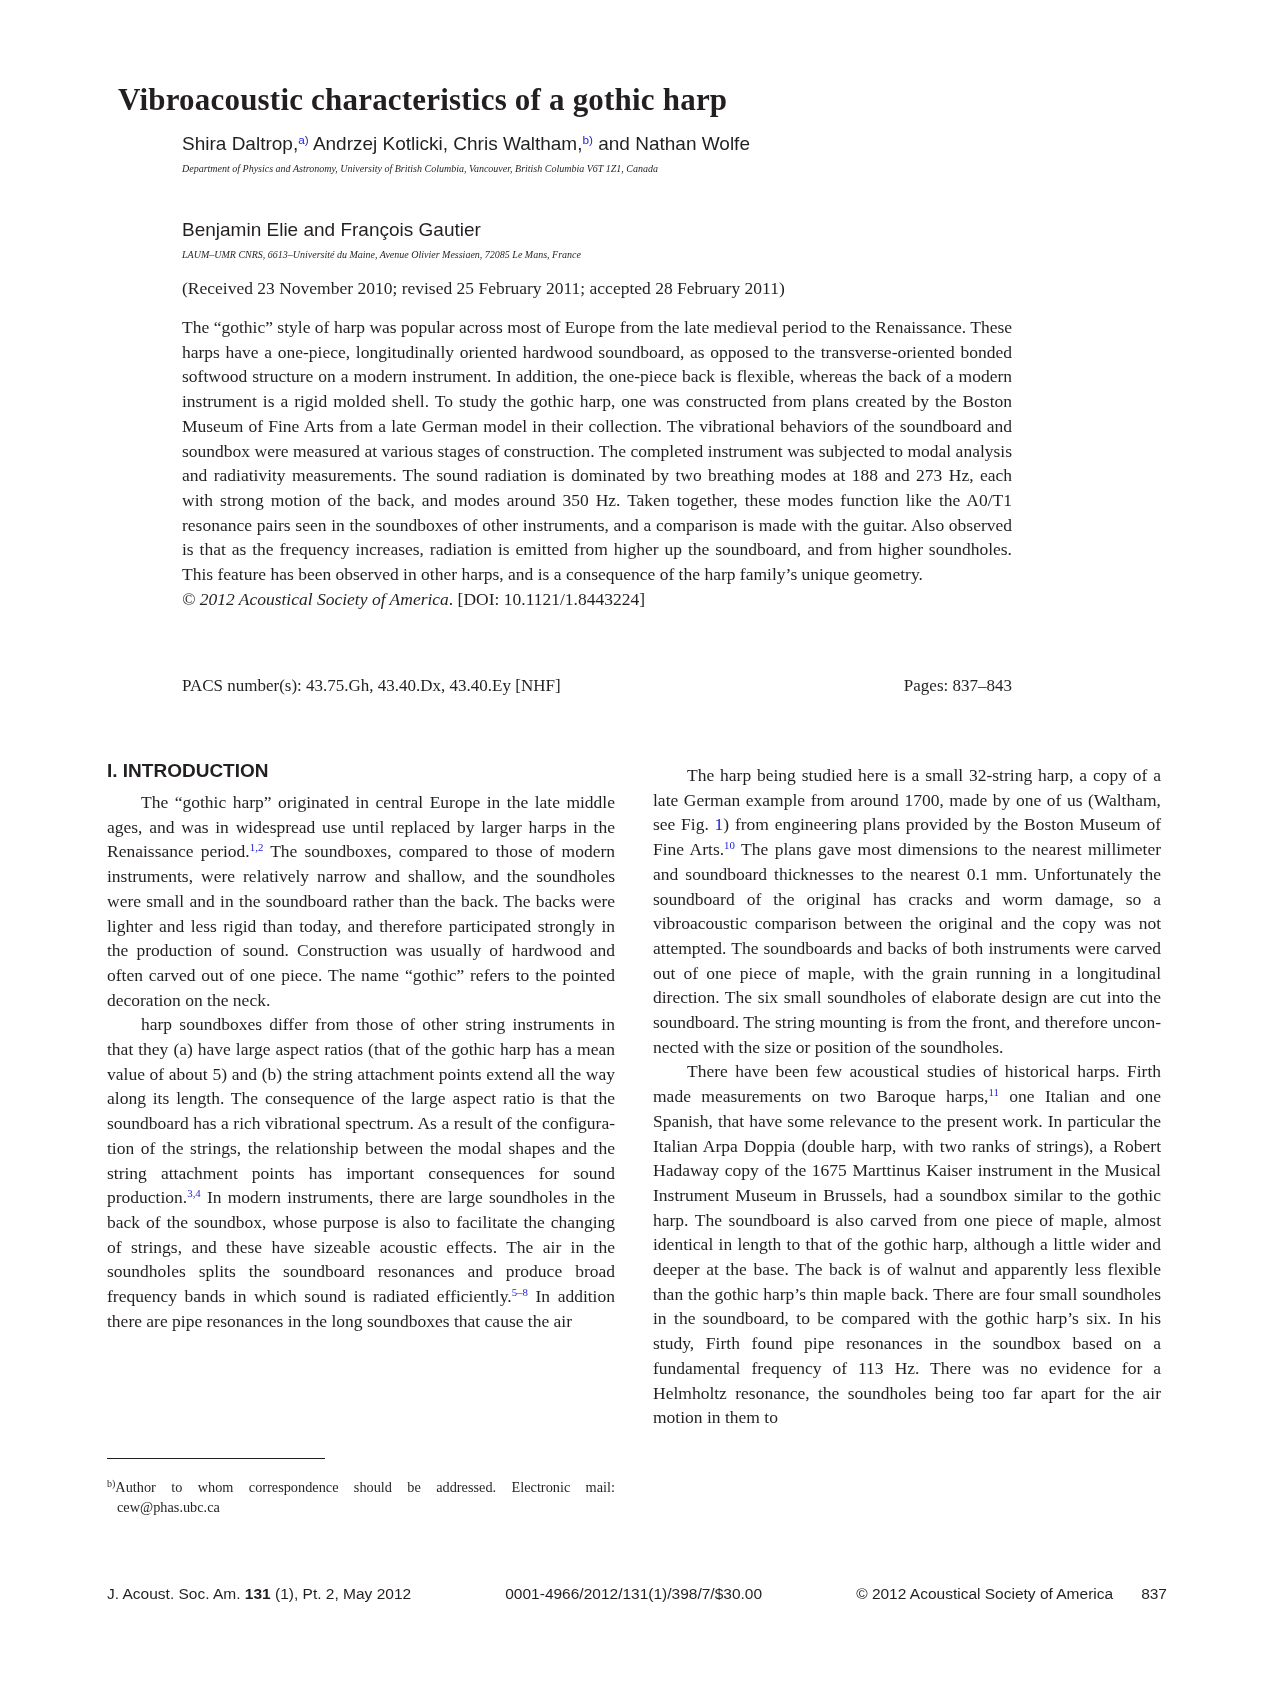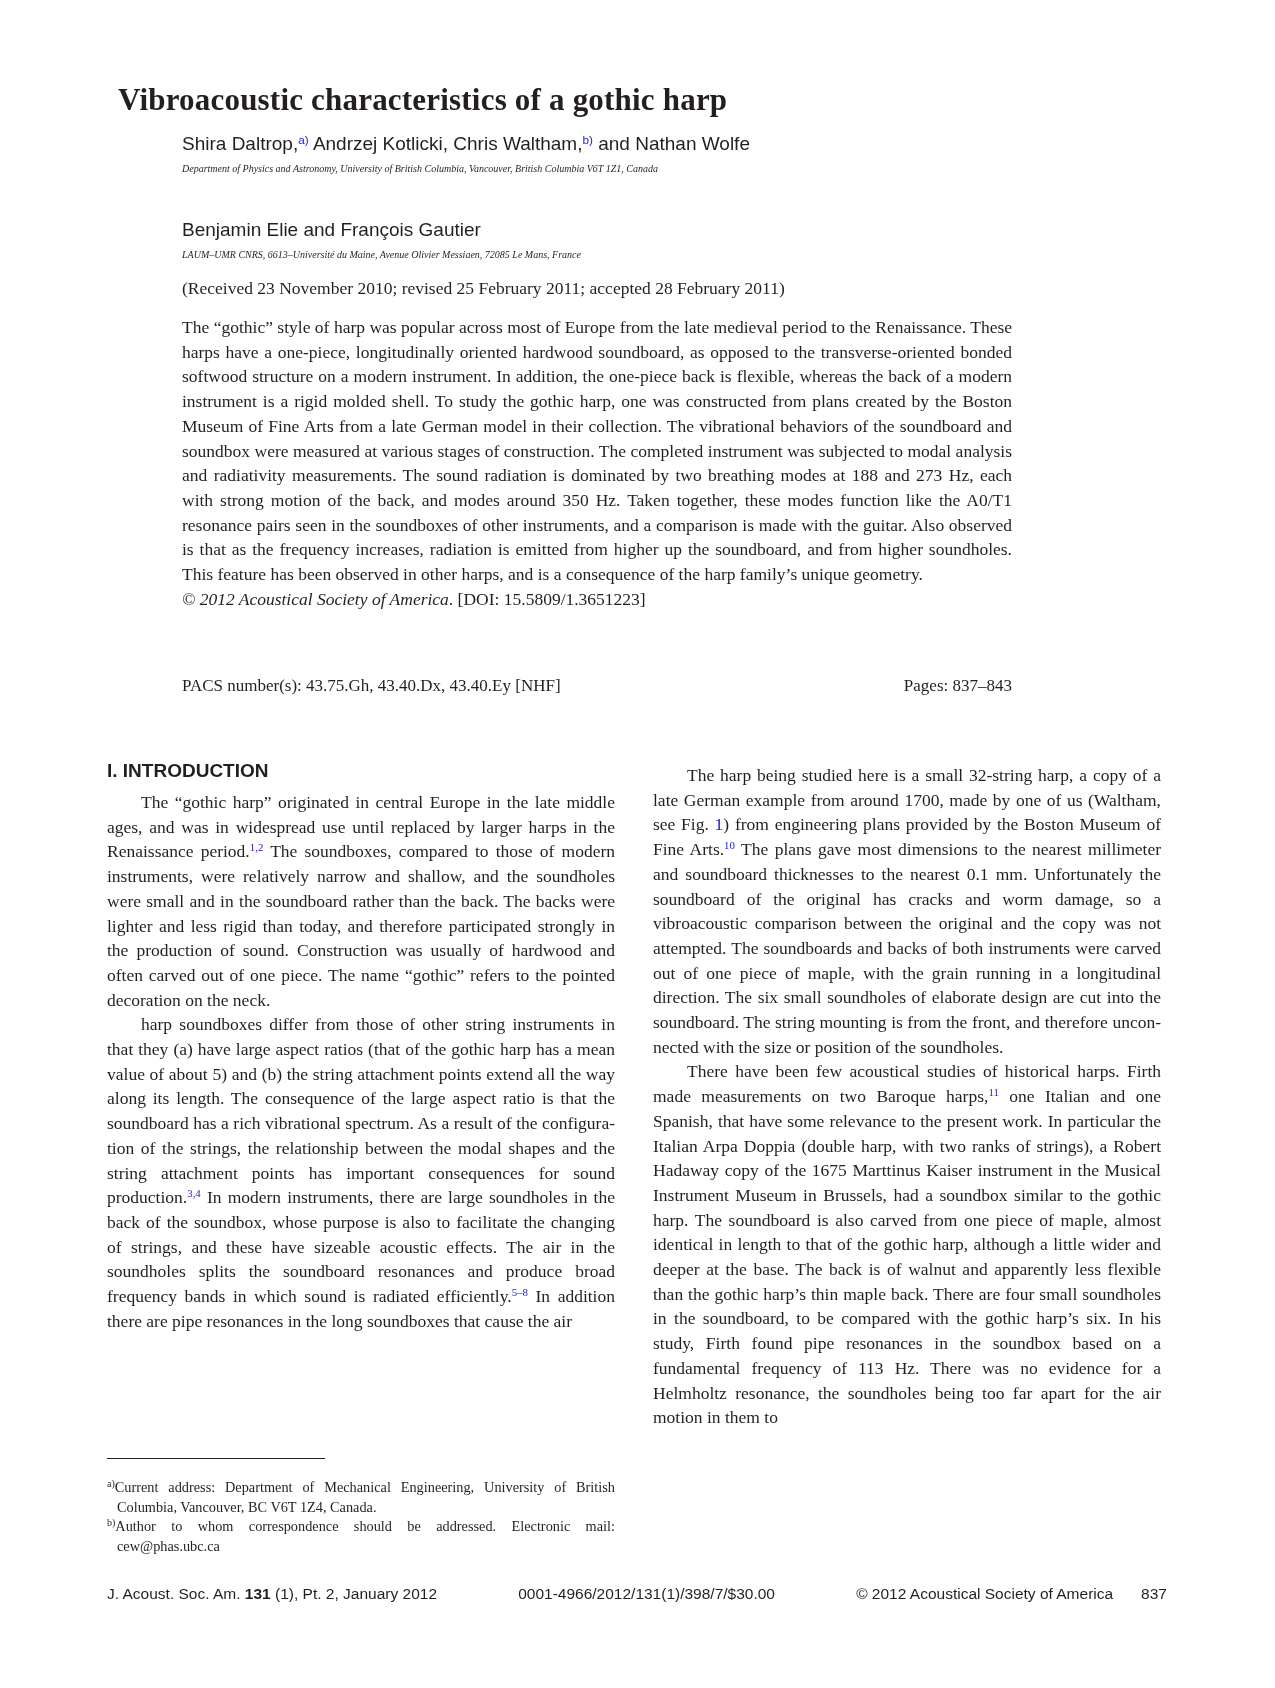--- a/index.html
+++ b/index.html
@@ -41,42 +41,41 @@
 </div>
 <div class="abs serif affil" style="top:157px;">Department of Physics and Astronomy, University of British Columbia, Vancouver, British Columbia V6T 1Z1, Canada</div>
 
 <div class="abs sans authors" style="top:219px;">Benjamin Elie and François Gautier</div>
 <div class="abs serif affil" style="top:243px;font-style:italic;">LAUM–UMR CNRS, 6613–Université du Maine, Avenue Olivier Messiaen, 72085 Le Mans, France</div>
 
 <div class="abs serif received">(Received 23 November 2010; revised 25 February 2011; accepted 28 February 2011)</div>
 
 <div class="abs serif abstract">
   <span>The “gothic” style of harp was popular across most of Europe from the late medieval period to the Renaissance. These harps have a one-piece, longitudinally oriented hardwood soundboard, as opposed to the transverse-oriented bonded softwood structure on a modern instrument. In addition, the one-piece back is flexible, whereas the back of a modern instrument is a rigid molded shell. To study the gothic harp, one was constructed from plans created by the Boston Museum of Fine Arts from a late German model in their collection. The vibrational behaviors of the soundboard and soundbox were measured at various stages of construction. The completed instrument was subjected to modal analysis and radiativity measurements. The sound radiation is dominated by two breathing modes at 188 and 273 Hz, each with strong motion of the back, and modes around 350 Hz. Taken together, these modes function like the A0/T1 resonance pairs seen in the soundboxes of other instruments, and a comparison is made with the guitar. Also observed is that as the frequency increases, radiation is emitted from higher up the soundboard, and from higher soundholes. This feature has been observed in other harps, and is a consequence of the harp family’s unique geometry.</span><br>
-  <span class="copy">© 2012 Acoustical Society of America</span><span>. [DOI: 15.5809/1.3651223]</span>
+  <span class="copy">© 2012 Acoustical Society of America</span><span>. [DOI: 10.1121/1.8443224]</span>
 </div>
 
 <div class="abs serif pacs">
   <span>PACS number(s): 43.75.Gh, 43.40.Dx, 43.40.Ey [NHF]</span>
   <span>Pages: 837–843</span>
 </div>
 
 <div class="abs sans heading">I. INTRODUCTION</div>
 
 <div class="abs serif col left-col" id="left-col">
     <p>The “gothic harp” originated in central Europe in the late middle ages, and was in widespread use until replaced by larger harps in the Renaissance period.<sup class="ref">1,2</sup> The sound­boxes, compared to those of modern instruments, were rela­tively narrow and shallow, and the soundholes were small and in the soundboard rather than the back. The backs were lighter and less rigid than today, and therefore participated strongly in the production of sound. Construction was usu­ally of hardwood and often carved out of one piece. The name “gothic” refers to the pointed decoration on the neck.</p>
     <p>harp soundboxes differ from those of other string instru­ments in that they (a) have large aspect ratios (that of the gothic harp has a mean value of about 5) and (b) the string attachment points extend all the way along its length. The consequence of the large aspect ratio is that the soundboard has a rich vibrational spectrum. As a result of the configura­tion of the strings, the relationship between the modal shapes and the string attachment points has important consequences for sound production.<sup class="ref">3,4</sup> In modern instruments, there are large soundholes in the back of the soundbox, whose purpose is also to facilitate the changing of strings, and these have sizeable acoustic effects. The air in the soundholes splits the soundboard resonances and produce broad frequency bands in which sound is radiated efficiently.<sup class="ref">5–8</sup> In addition there are pipe resonances in the long soundboxes that cause the air</p>
   </div>
 <div class="abs serif col right-col" id="right-col">
     <p>The harp being studied here is a small 32-string harp, a copy of a late German example from around 1700, made by one of us (Waltham, see Fig. <a class="link">1</a>) from engineering plans pro­vided by the Boston Museum of Fine Arts.<sup class="ref">10</sup> The plans gave most dimensions to the nearest millimeter and soundboard thicknesses to the nearest 0.1 mm. Unfortunately the sound­board of the original has cracks and worm damage, so a vibroacoustic comparison between the original and the copy was not attempted. The soundboards and backs of both instruments were carved out of one piece of maple, with the grain running in a longitudinal direction. The six small soundholes of elaborate design are cut into the soundboard. The string mounting is from the front, and therefore uncon­nected with the size or position of the soundholes.</p>
     <p>There have been few acoustical studies of historical harps. Firth made measurements on two Baroque harps,<sup class="ref">11</sup> one Italian and one Spanish, that have some relevance to the present work. In particular the Italian Arpa Doppia (double harp, with two ranks of strings), a Robert Hadaway copy of the 1675 Marttinus Kaiser instrument in the Musical Instrument Mu­seum in Brussels, had a soundbox similar to the gothic harp. The soundboard is also carved from one piece of maple, almost identical in length to that of the gothic harp, although a little wider and deeper at the base. The back is of walnut and apparently less flexible than the gothic harp’s thin maple back. There are four small soundholes in the soundboard, to be com­pared with the gothic harp’s six. In his study, Firth found pipe resonances in the soundbox based on a fundamental frequency of 113 Hz. There was no evidence for a Helmholtz resonance, the soundholes being too far apart for the air motion in them to</p>
   </div>
 
 <div class="abs fn-rule"></div>
 <div class="abs serif footnotes">
-  <div class="fn"><span class="fnsup">a)</span><span>Current address: Department of Mechanical Engineering, University of British Columbia, Vancouver, BC V6T 1Z4, Canada.</span></div>
   <div class="fn"><span class="fnsup">b)</span><span>Author to whom correspondence should be addressed. Electronic mail: cew@phas.ubc.ca</span></div>
 </div>
 
 <div class="abs sans footer">
-  <span><span>J. Acoust. Soc. Am. </span><b>131</b><span> (1), Pt. 2, January 2012</span></span>
+  <span><span>J. Acoust. Soc. Am. </span><b>131</b><span> (1), Pt. 2, May 2012</span></span>
   <span>0001-4966/2012/131(1)/398/7/$30.00</span>
   <span><span>© 2012 Acoustical Society of America</span><span style="display:inline-block;width:28px;"></span><span>837</span></span>
 </div>
 
 </body></html>

